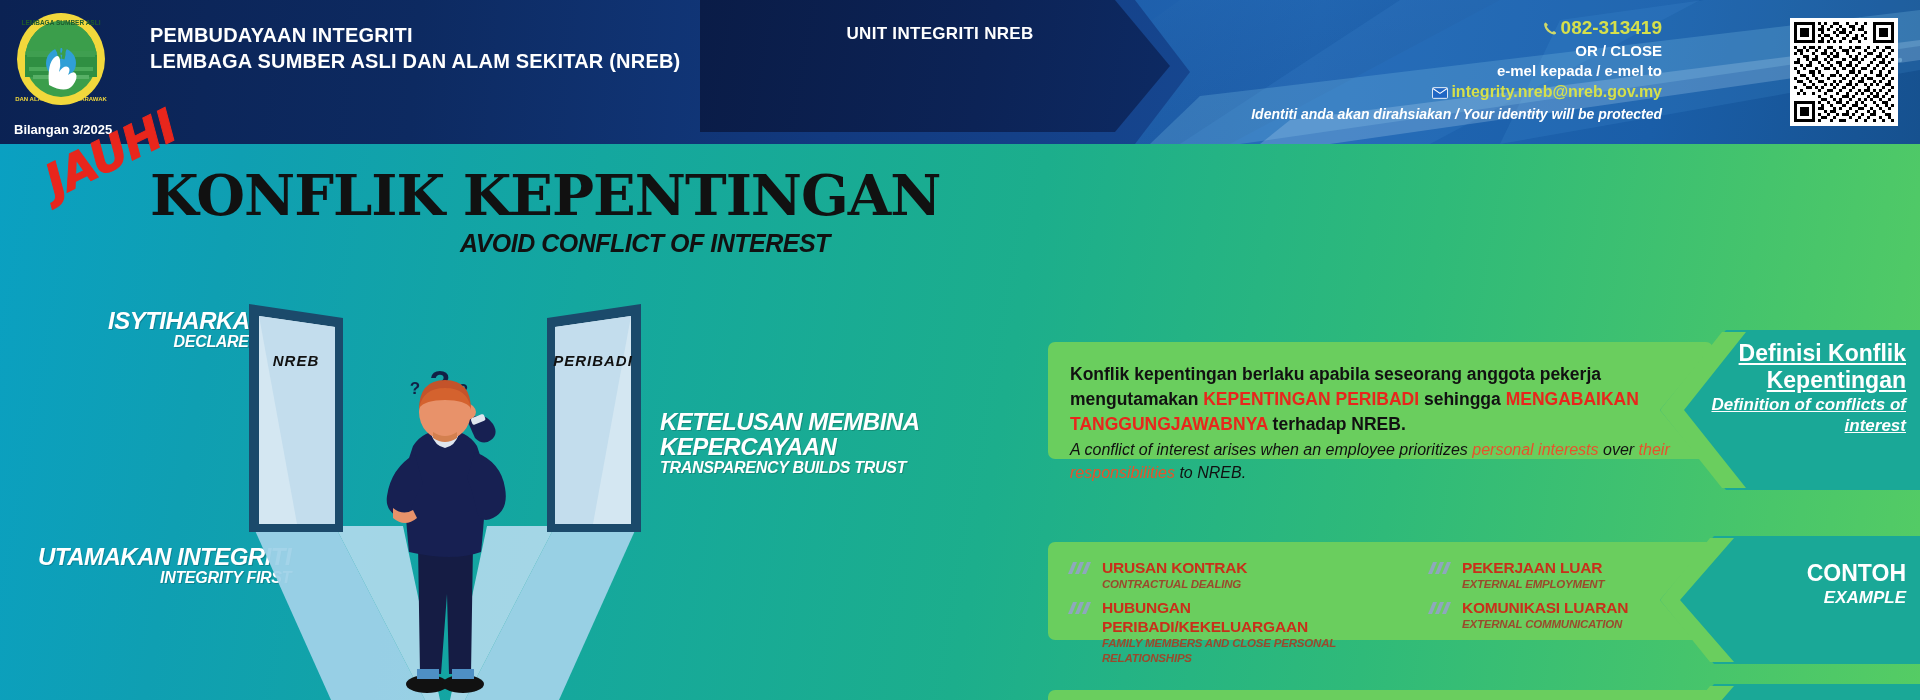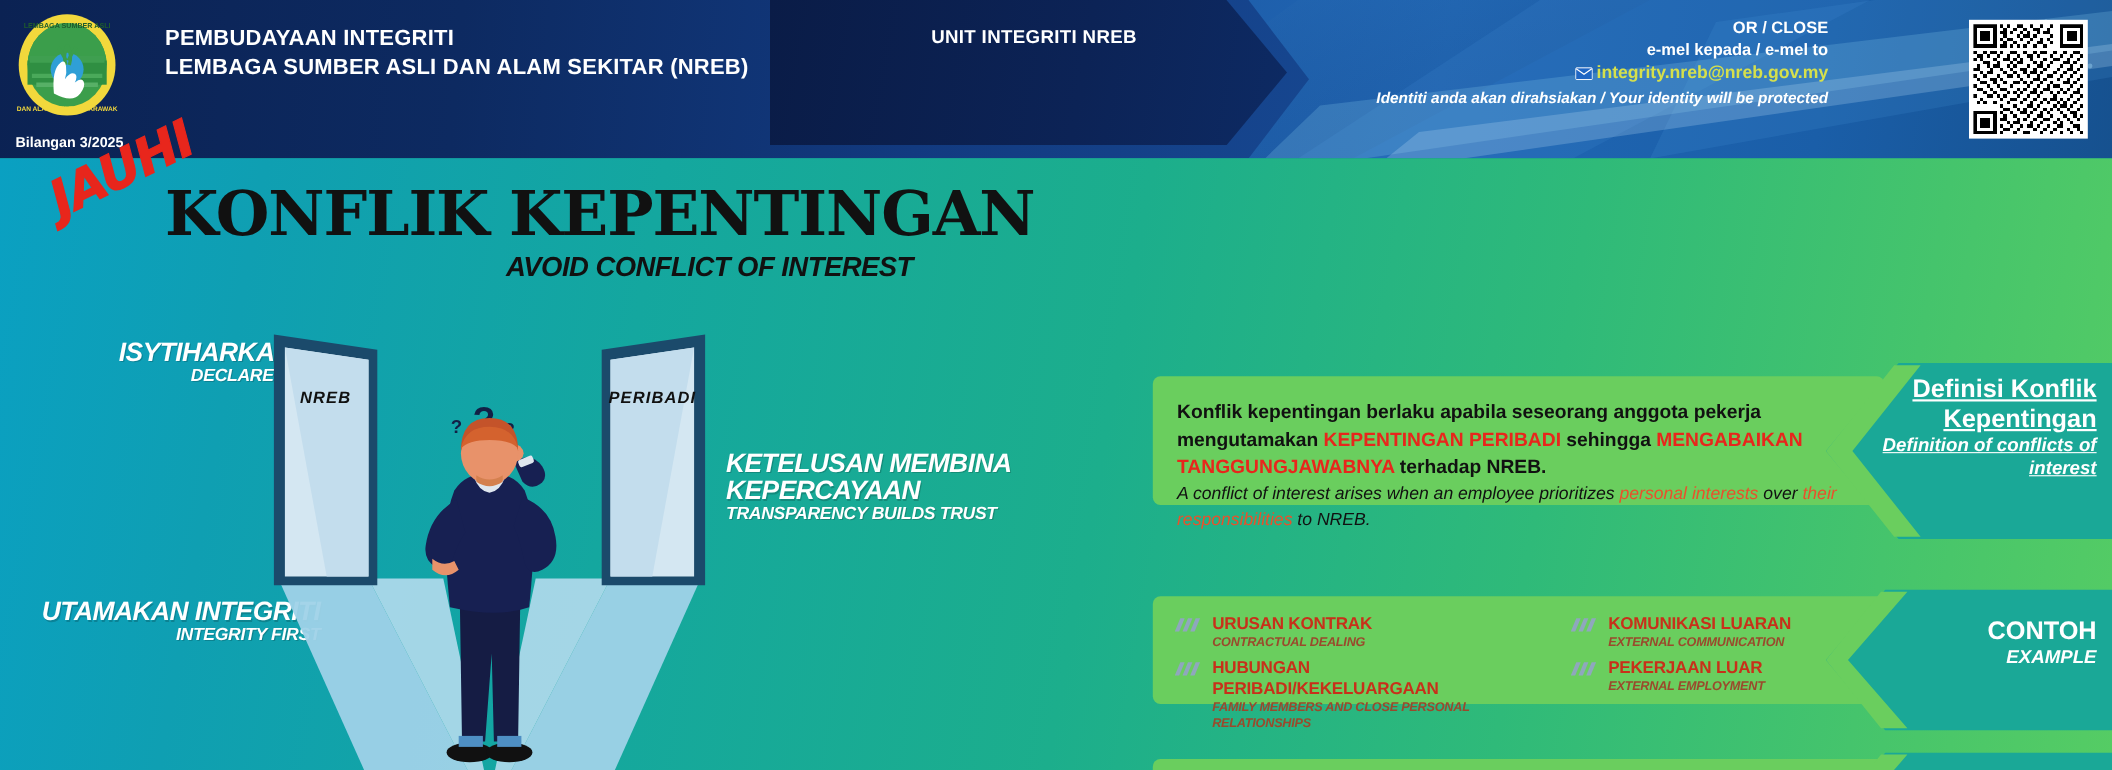--- a/index.html
+++ b/index.html
@@ -175,20 +175,27 @@
 
     <div class="hdr-title">
       <div class="l1">PEMBUDAYAAN INTEGRITI</div>
       <div class="l2">LEMBAGA SUMBER ASLI DAN ALAM SEKITAR (NREB)</div>
     </div>
 
     <div class="hdr-unit">UNIT INTEGRITI NREB</div>
     <div class="bilangan">Bilangan 3/2025</div>
 
     <div class="contact">
+      <div class="c-phone">
+        <span class="ic">
+          <svg width="15" height="15" viewBox="0 0 16 16">
+              <path d="M3 1.5 C2 1.5 1 2.5 1.2 4 C1.8 9 6.5 13.7 11.5 14.3 C13 14.5 14 13.5 14 12.5 L11.8 10.6 L9.6 11.8 C8 11 4.8 7.8 4 6.2 L5.2 4 Z" fill="#cfd96a"></path>
+            </svg>
+        </span><span>082-313419</span>
+      </div>
       <div class="c-or">OR / CLOSE</div>
       <div class="c-email-label">e-mel kepada / e-mel to</div>
       <div class="c-email">
         <span class="ic">
           <svg width="16" height="12" viewBox="0 0 18 13">
               <rect x="0.5" y="0.5" width="17" height="12" rx="1" fill="#1f66c4" stroke="#fff"></rect>
               <path d="M1,1.5 L9,7 L17,1.5" stroke="#fff" stroke-width="1.2" fill="none"></path>
             </svg>
         </span><span>integrity.nreb@nreb.gov.my</span>
       </div>
@@ -608,35 +615,35 @@
         <div class="ex-item">
           <span class="ex-bullet">
             <svg width="28" height="14" viewBox="0 0 28 14">
                 <g fill="#8fa7bd">
                   <path d="M0,13 L5,1 L9,1 L4,13 Z"></path>
                   <path d="M7,13 L12,1 L16,1 L11,13 Z"></path>
                   <path d="M14,13 L19,1 L23,1 L18,13 Z"></path>
                 </g>
               </svg>
           </span>
-          <div class="ex-ms">KOMUNIKASI LUARAN</div>
-          <div class="ex-en">EXTERNAL COMMUNICATION</div>
+          <div class="ex-ms">PEKERJAAN LUAR</div>
+          <div class="ex-en">EXTERNAL EMPLOYMENT</div>
         </div>
         <div class="ex-item">
           <span class="ex-bullet">
             <svg width="28" height="14" viewBox="0 0 28 14">
                 <g fill="#8fa7bd">
                   <path d="M0,13 L5,1 L9,1 L4,13 Z"></path>
                   <path d="M7,13 L12,1 L16,1 L11,13 Z"></path>
                   <path d="M14,13 L19,1 L23,1 L18,13 Z"></path>
                 </g>
               </svg>
           </span>
-          <div class="ex-ms">PEKERJAAN LUAR</div>
-          <div class="ex-en">EXTERNAL EMPLOYMENT</div>
+          <div class="ex-ms">KOMUNIKASI LUARAN</div>
+          <div class="ex-en">EXTERNAL COMMUNICATION</div>
         </div>
       </div>
     </div>
     <svg class="tab-arrow" style="right:0;top:392px;" width="260" height="128" viewBox="0 0 260 128">
       <path d="M54,0 L260,0 L260,128 L54,128 L0,64 Z" fill="#1aa897"></path>
       <path d="M50,2 L74,2 L20,64 L74,126 L50,126 L0,64 Z" fill="#6ace5e"></path>
     </svg>
     <div class="tab" id="tab-ex">
       <div class="ms">CONTOH</div>
       <div class="en">EXAMPLE</div>

